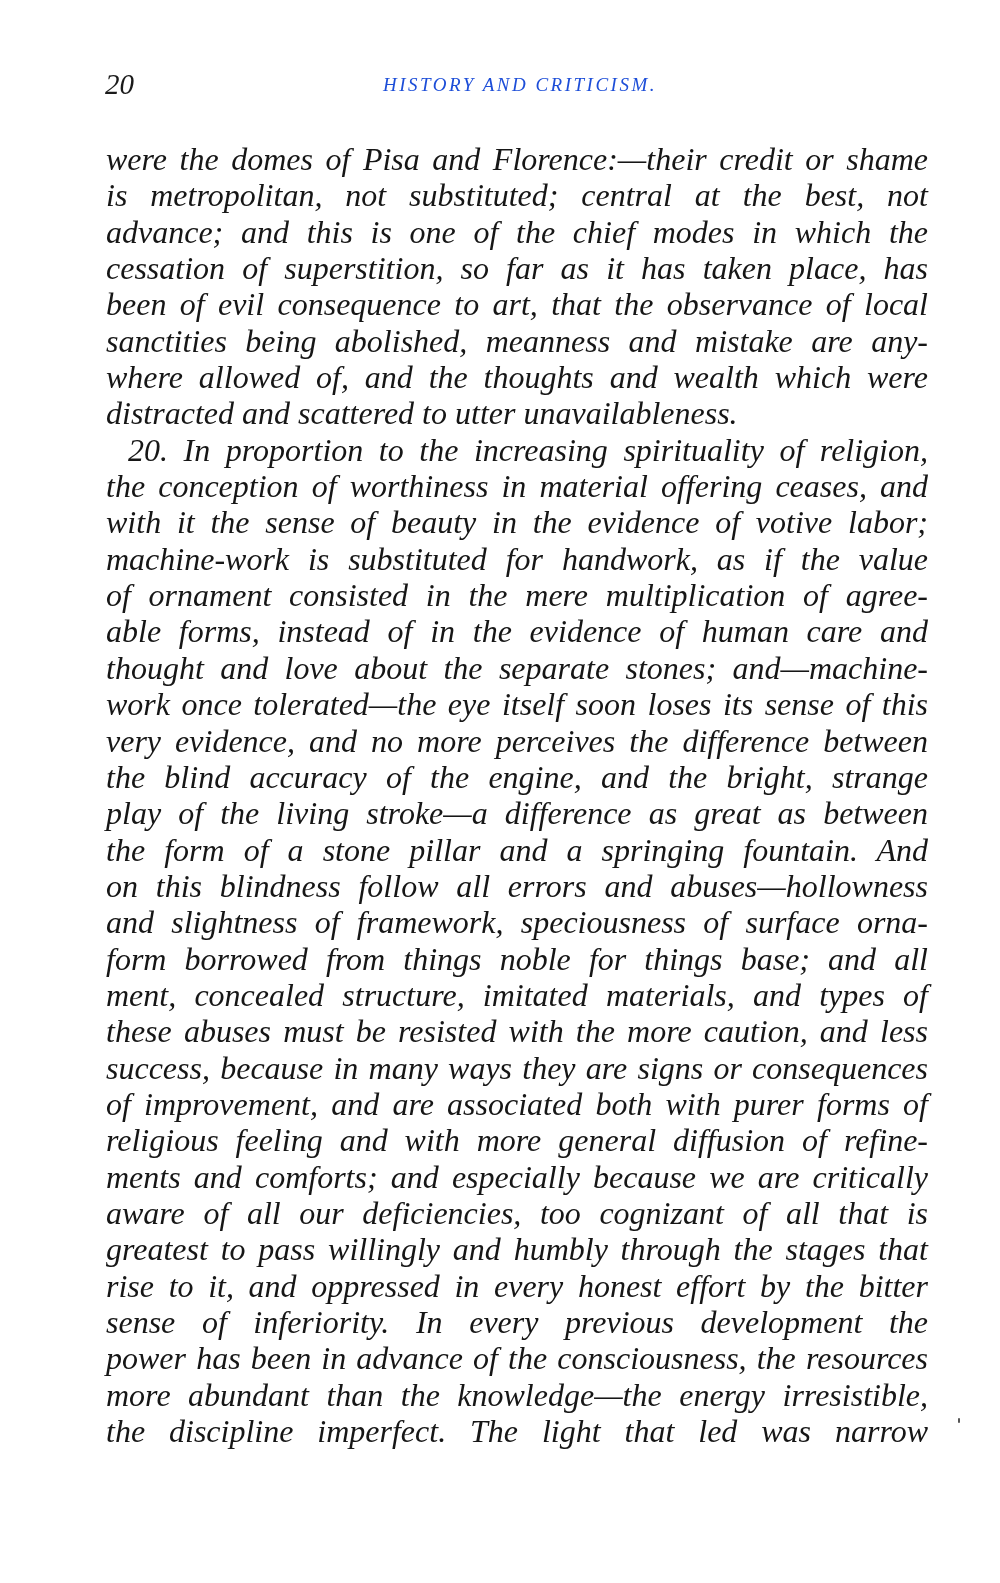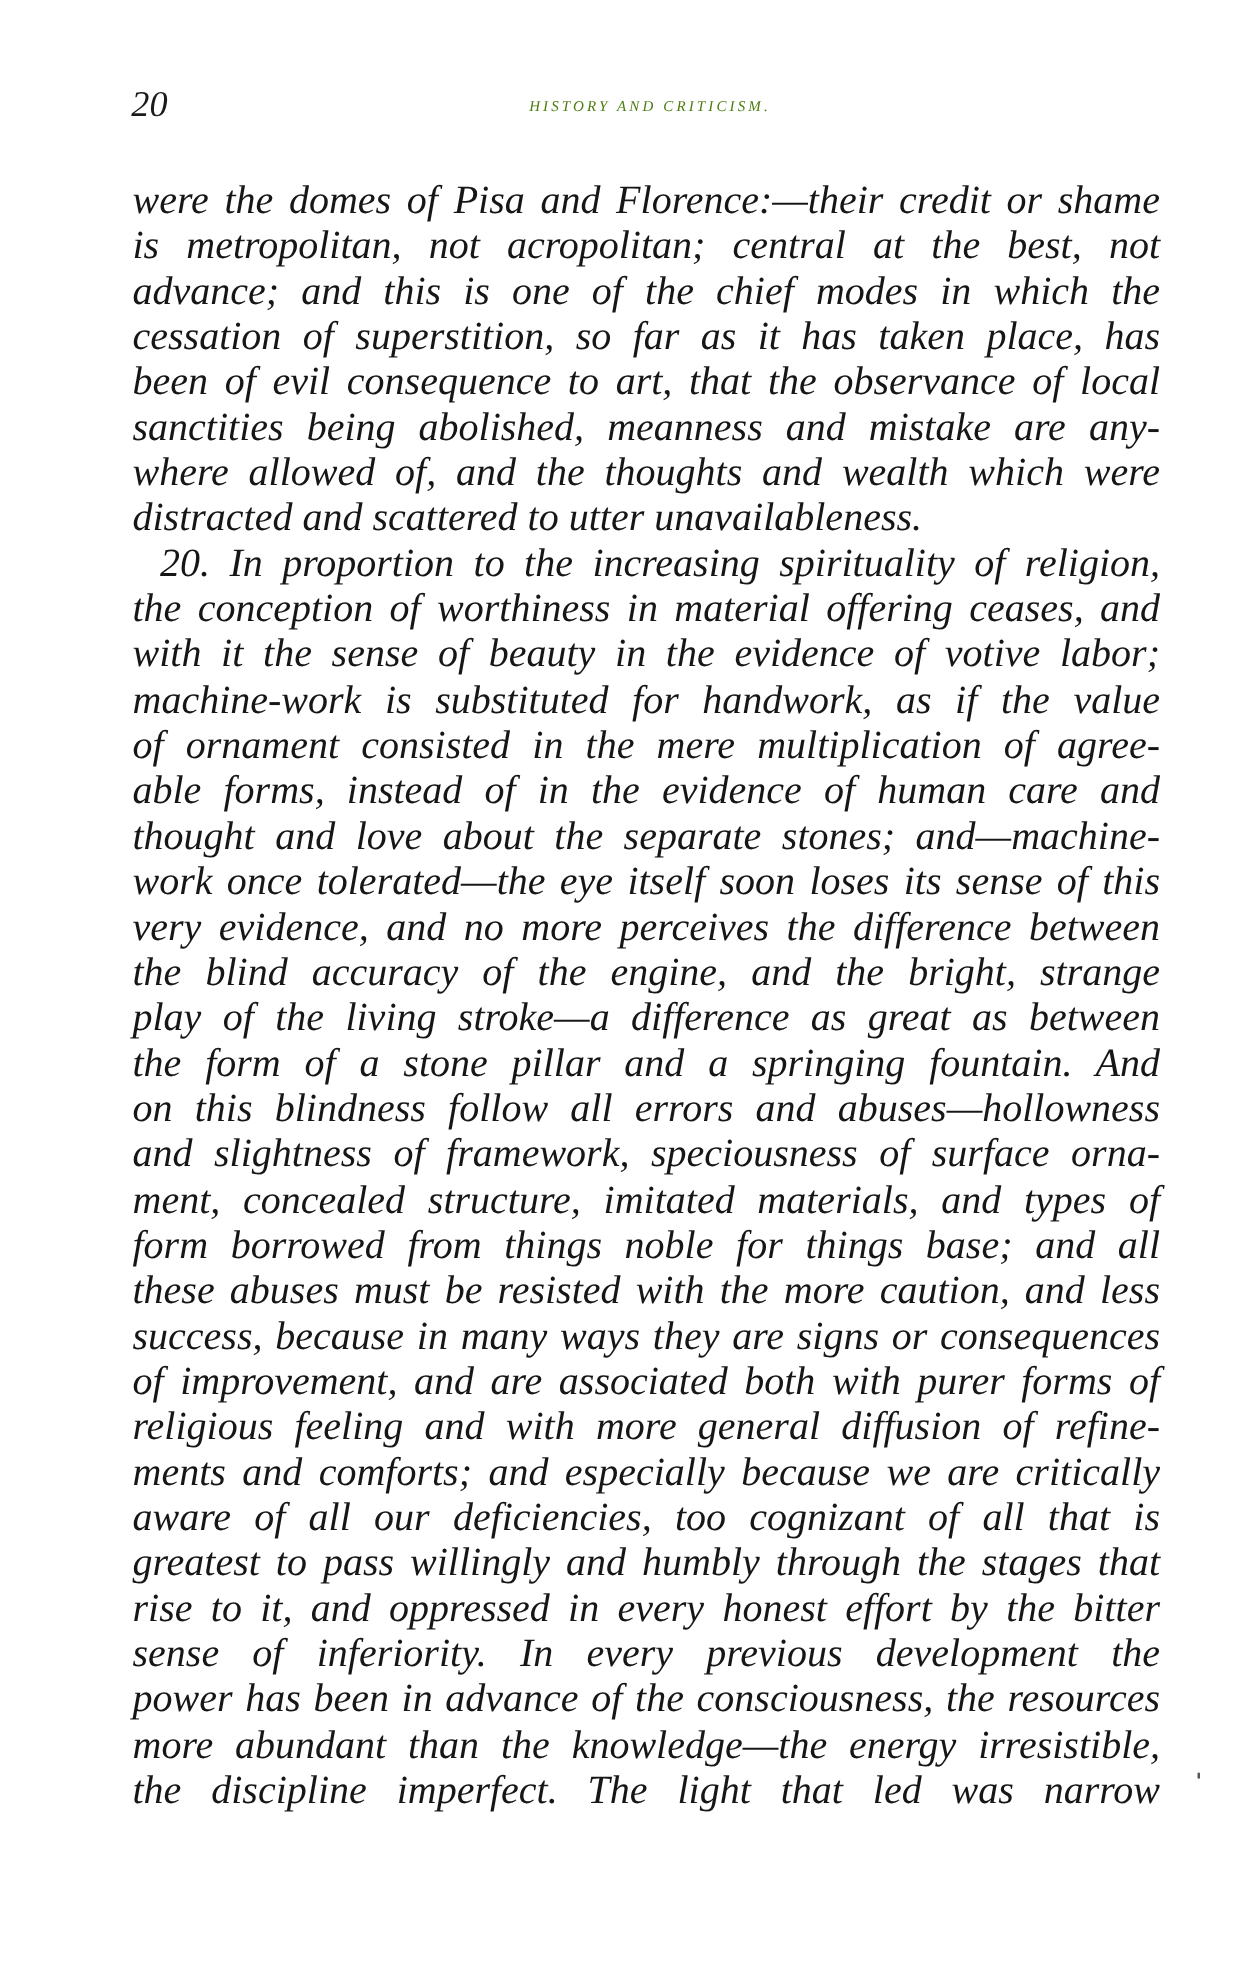--- a/index.html
+++ b/index.html
@@ -36,24 +36,24 @@
       font-size: 29px;
       line-height: 40px;
       color: #1a1a1a;
     }
     .running-title {
       position: absolute;
       left: 0;
       right: 0;
       top: 2px;
       text-align: center;
-      font-size: 12px;
+      font-size: 19px;
       letter-spacing: 2.5px;
       line-height: 38px;
-      color: #4d7c0f;
+      color: #1d4ed8;
       padding-left: 8px;
     }
     .body-text {
       position: absolute;
       top: 125px;
       left: 106px;
       width: 822px;
     }
     .line {
       display: block;
@@ -85,43 +85,43 @@
 <body>
 
 <div class="page">
   <div class="running-head">
     <span class="page-number">20</span>
     <span class="running-title">HISTORY AND CRITICISM.</span>
   </div>
 
   <div class="body-text">
     <span class="line">were the domes of Pisa and Florence:—their credit or shame</span>
-    <span class="line">is metropolitan, not acropolitan; central at the best, not</span>
+    <span class="line">is metropolitan, not substituted; central at the best, not</span>
     <span class="line">advance; and this is one of the chief modes in which the</span>
     <span class="line">cessation of superstition, so far as it has taken place, has</span>
     <span class="line">been of evil consequence to art, that the observance of local</span>
     <span class="line">sanctities being abolished, meanness and mistake are any-</span>
     <span class="line">where allowed of, and the thoughts and wealth which were</span>
     <span class="line last">distracted and scattered to utter unavailableness.</span>
     <span class="line indent">20. In proportion to the increasing spirituality of religion,</span>
     <span class="line">the conception of worthiness in material offering ceases, and</span>
     <span class="line">with it the sense of beauty in the evidence of votive labor;</span>
     <span class="line">machine-work is substituted for handwork, as if the value</span>
     <span class="line">of ornament consisted in the mere multiplication of agree-</span>
     <span class="line">able forms, instead of in the evidence of human care and</span>
     <span class="line">thought and love about the separate stones; and—machine-</span>
     <span class="line">work once tolerated—the eye itself soon loses its sense of this</span>
     <span class="line">very evidence, and no more perceives the difference between</span>
     <span class="line">the blind accuracy of the engine, and the bright, strange</span>
     <span class="line">play of the living stroke—a difference as great as between</span>
     <span class="line">the form of a stone pillar and a springing fountain.  And</span>
     <span class="line">on this blindness follow all errors and abuses—hollowness</span>
     <span class="line">and slightness of framework, speciousness of surface orna-</span>
+    <span class="line">form borrowed from things noble for things base; and all</span>
     <span class="line">ment, concealed structure, imitated materials, and types of</span>
-    <span class="line">form borrowed from things noble for things base; and all</span>
     <span class="line">these abuses must be resisted with the more caution, and less</span>
     <span class="line">success, because in many ways they are signs or consequences</span>
     <span class="line">of improvement, and are associated both with purer forms of</span>
     <span class="line">religious feeling and with more general diffusion of refine-</span>
     <span class="line">ments and comforts; and especially because we are critically</span>
     <span class="line">aware of all our deficiencies, too cognizant of all that is</span>
     <span class="line">greatest to pass willingly and humbly through the stages that</span>
     <span class="line">rise to it, and oppressed in every honest effort by the bitter</span>
     <span class="line">sense of inferiority.  In every previous development the</span>
     <span class="line">power has been in advance of the consciousness, the resources</span>

